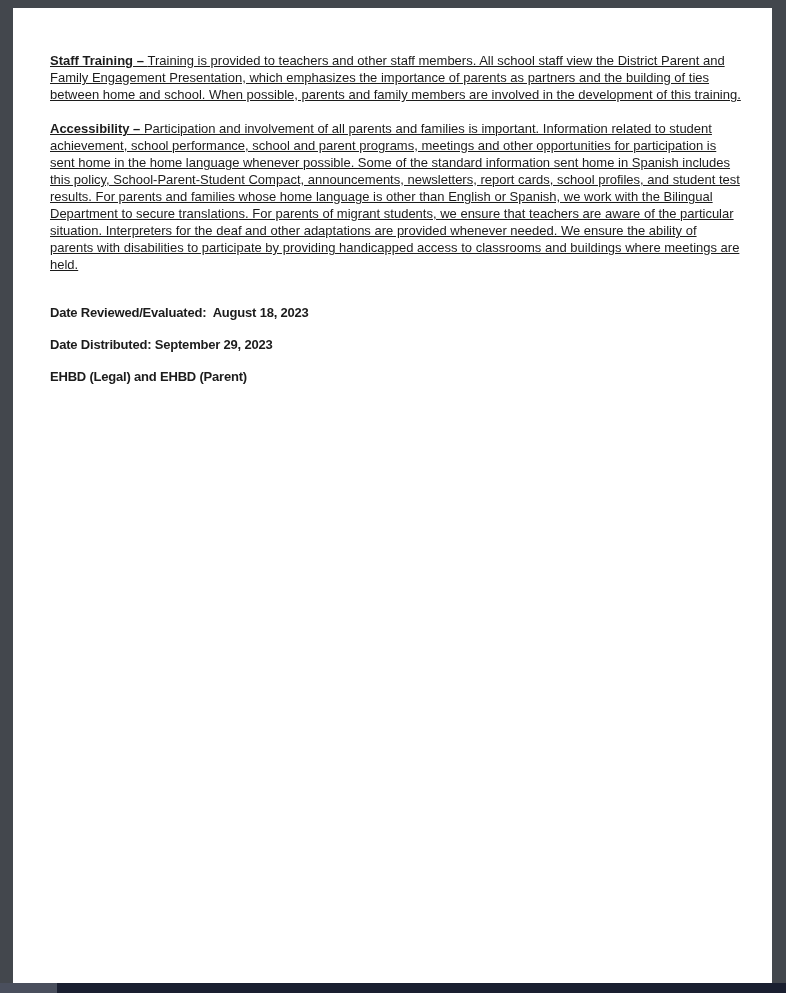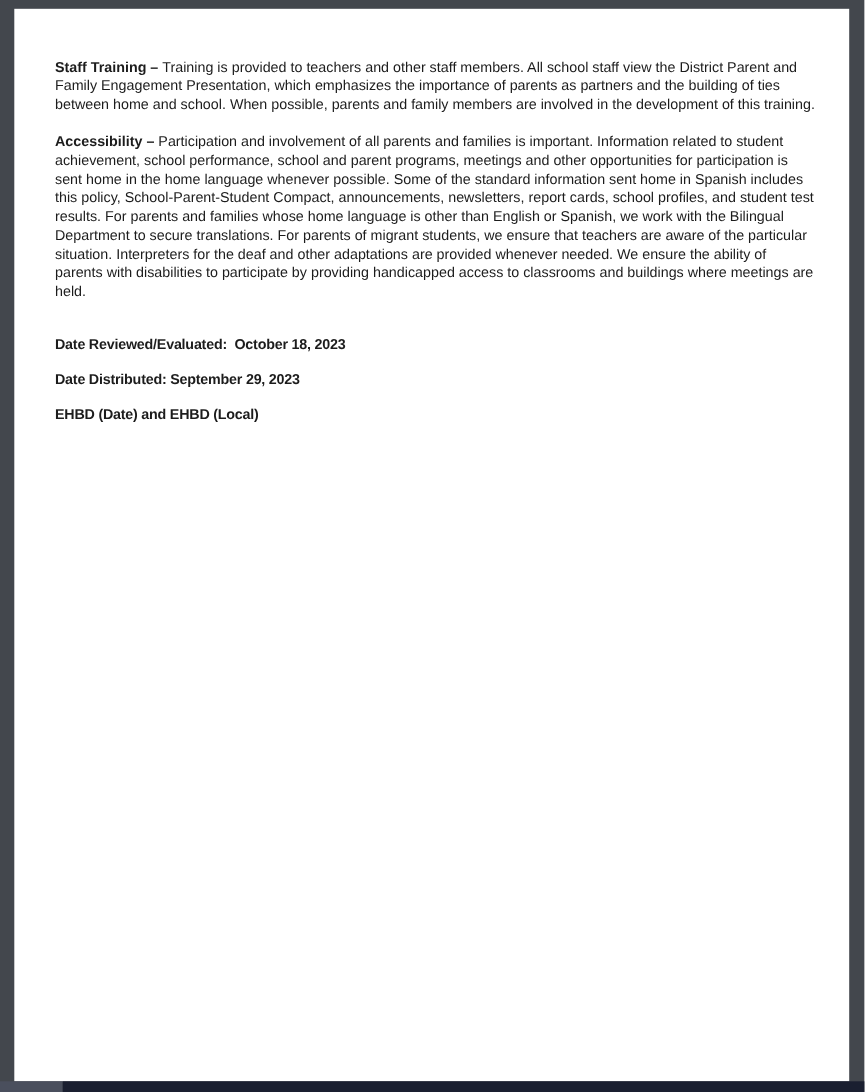--- a/index.html
+++ b/index.html
@@ -21,20 +21,21 @@
   }
   .content {
     padding: 44px 32px 0 37px;
     color: var(--text, #1c1c1c);
     font-size: 13px;
     line-height: 17px;
   }
   .para {
     width: 692px;
     margin-bottom: 17px;
+    text-decoration: underline;
   }
   .lead { font-weight: bold; }
   .meta { margin-top: 31px; }
   .meta-line {
     font-weight: bold;
     white-space: pre;
     letter-spacing: -0.2px;
     margin-bottom: 15px;
   }
   .bottom-bar {
@@ -57,23 +58,23 @@
 
 <div class="viewport">
   <div class="page">
     <div class="content">
 
       <p class="para"><span class="lead">Staff Training – </span><span>Training is provided to teachers and other staff members. All school staff view the District Parent and Family Engagement Presentation, which emphasizes the importance of parents as partners and the building of ties between home and school. When possible, parents and family members are involved in the development of this training.</span></p>
 
       <p class="para"><span class="lead">Accessibility – </span><span>Participation and involvement of all parents and families is important. Information related to student achievement, school performance, school and parent programs, meetings and other opportunities for participation is sent home in the home language whenever possible. Some of the standard information sent home in Spanish includes this policy, School-Parent-Student Compact, announcements, newsletters, report cards, school profiles, and student test results. For parents and families whose home language is other than English or Spanish, we work with the Bilingual Department to secure translations. For parents of migrant students, we ensure that teachers are aware of the particular situation. Interpreters for the deaf and other adaptations are provided whenever needed. We ensure the ability of parents with disabilities to participate by providing handicapped access to classrooms and buildings where meetings are held.</span></p>
 
       <div class="meta">
-        <p class="meta-line">Date Reviewed/Evaluated:  October 18, 2023</p>
+        <p class="meta-line">Date Reviewed/Evaluated:  August 18, 2023</p>
         <p class="meta-line">Date Distributed: September 29, 2023</p>
-        <p class="meta-line">EHBD (Date) and EHBD (Local)</p>
+        <p class="meta-line">EHBD (Legal) and EHBD (Parent)</p>
       </div>
 
     </div>
   </div>
 
   <div class="bottom-bar">
     <div class="bottom-bar-left"></div>
     <div class="bottom-bar-right"></div>
   </div>
 </div>

